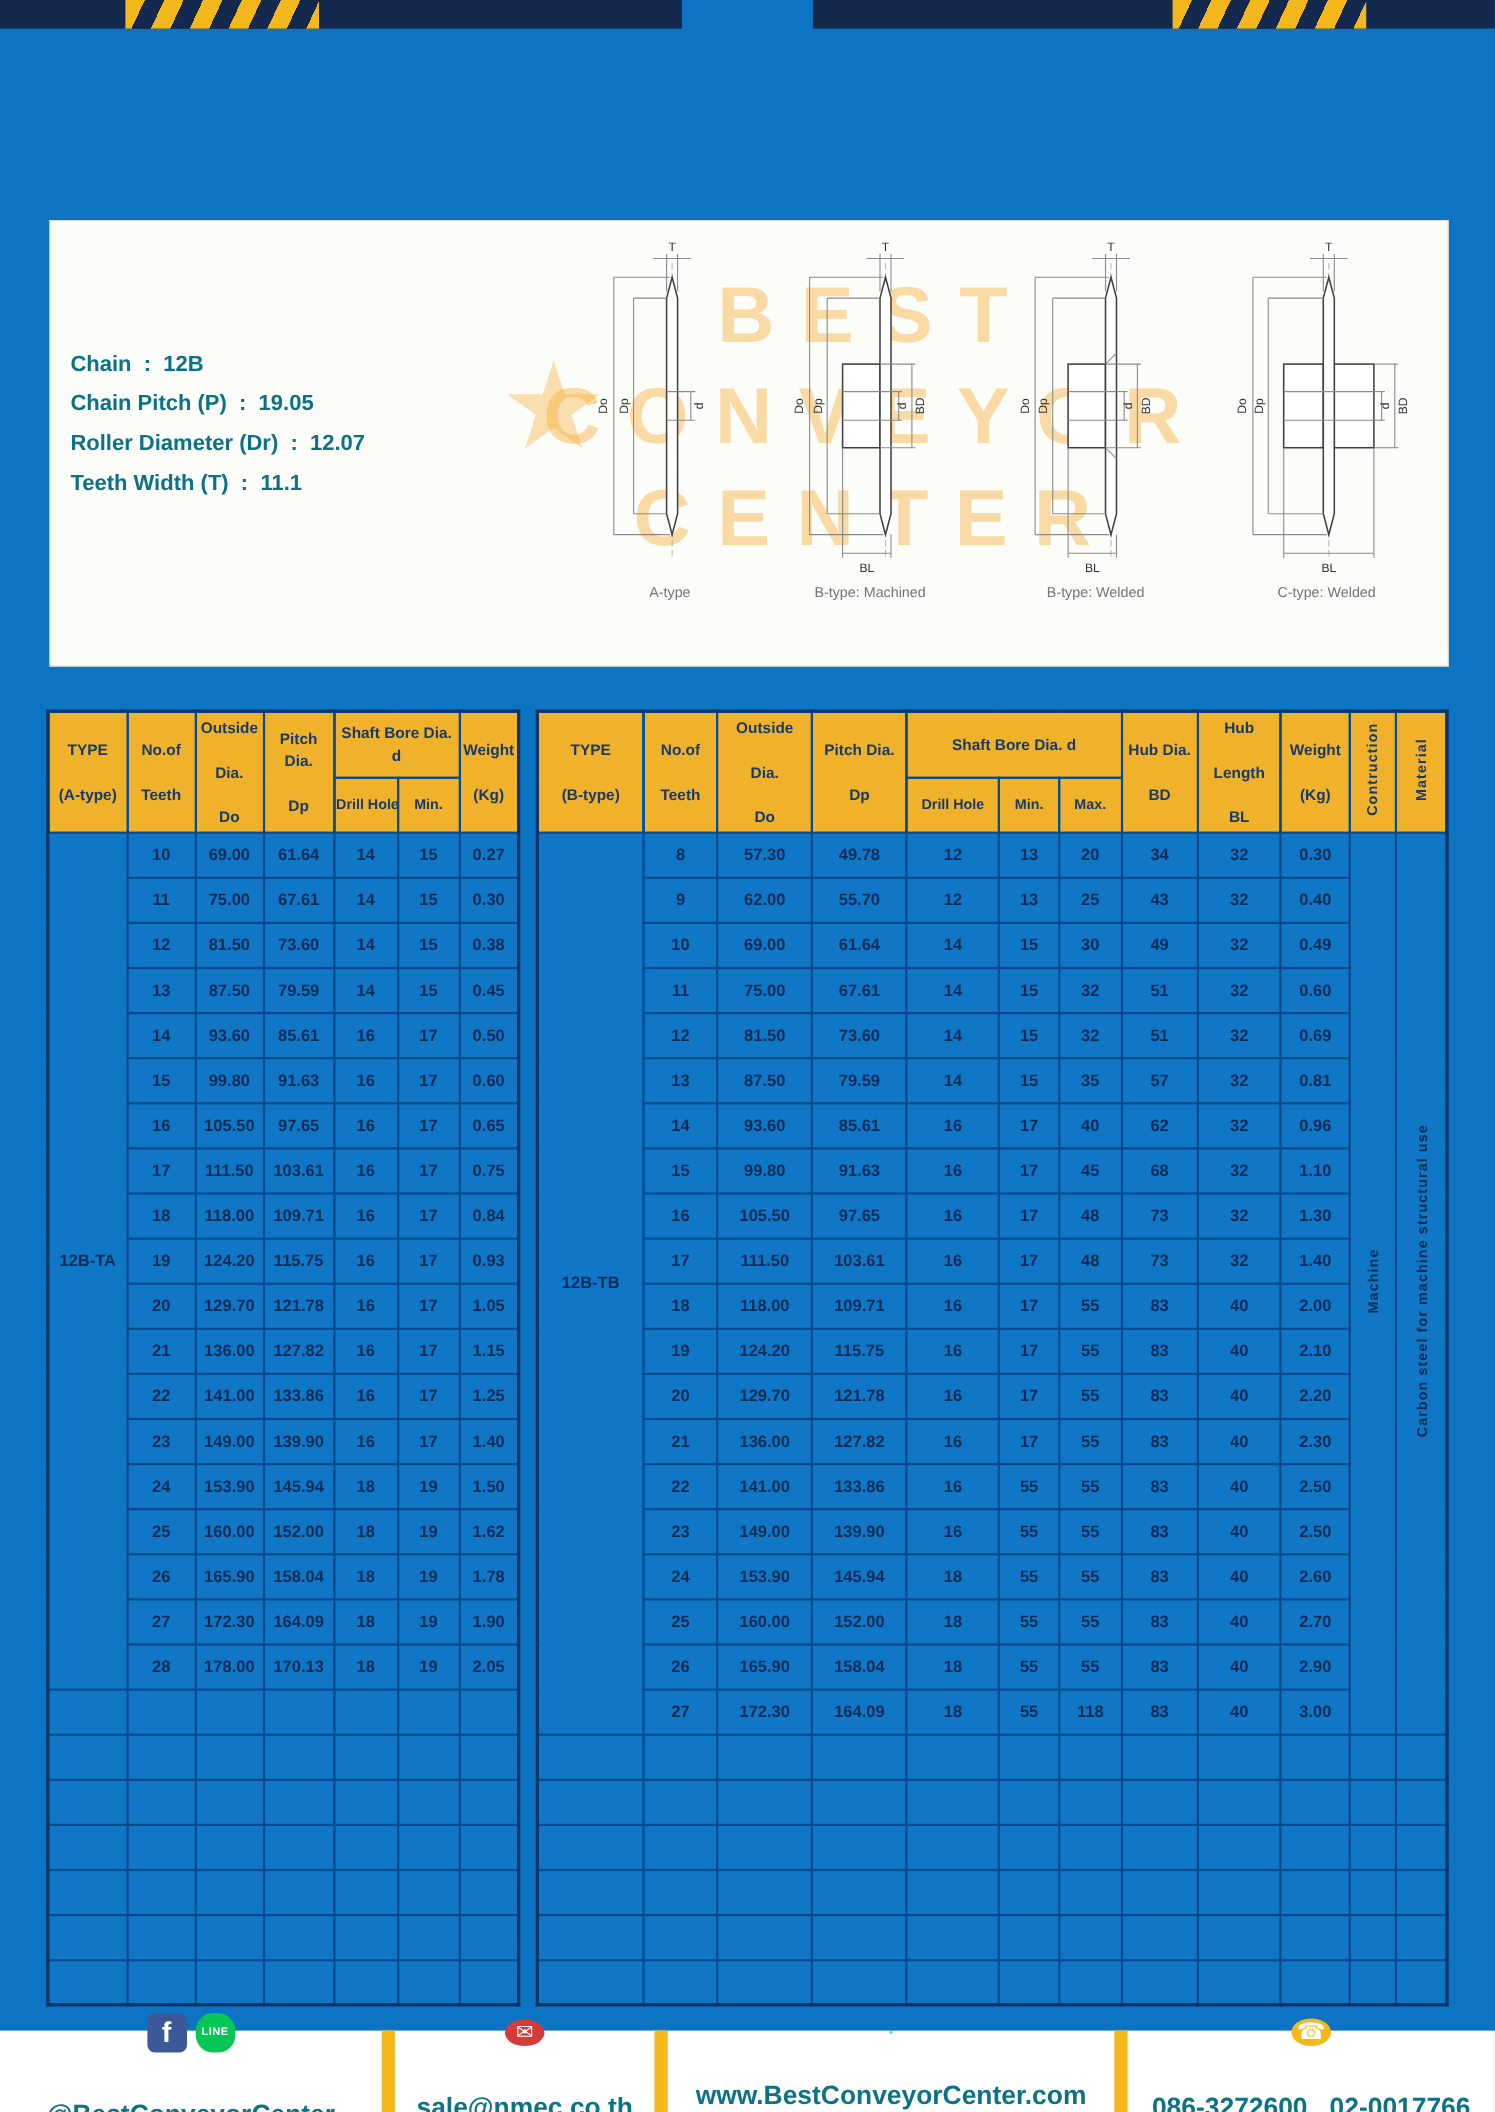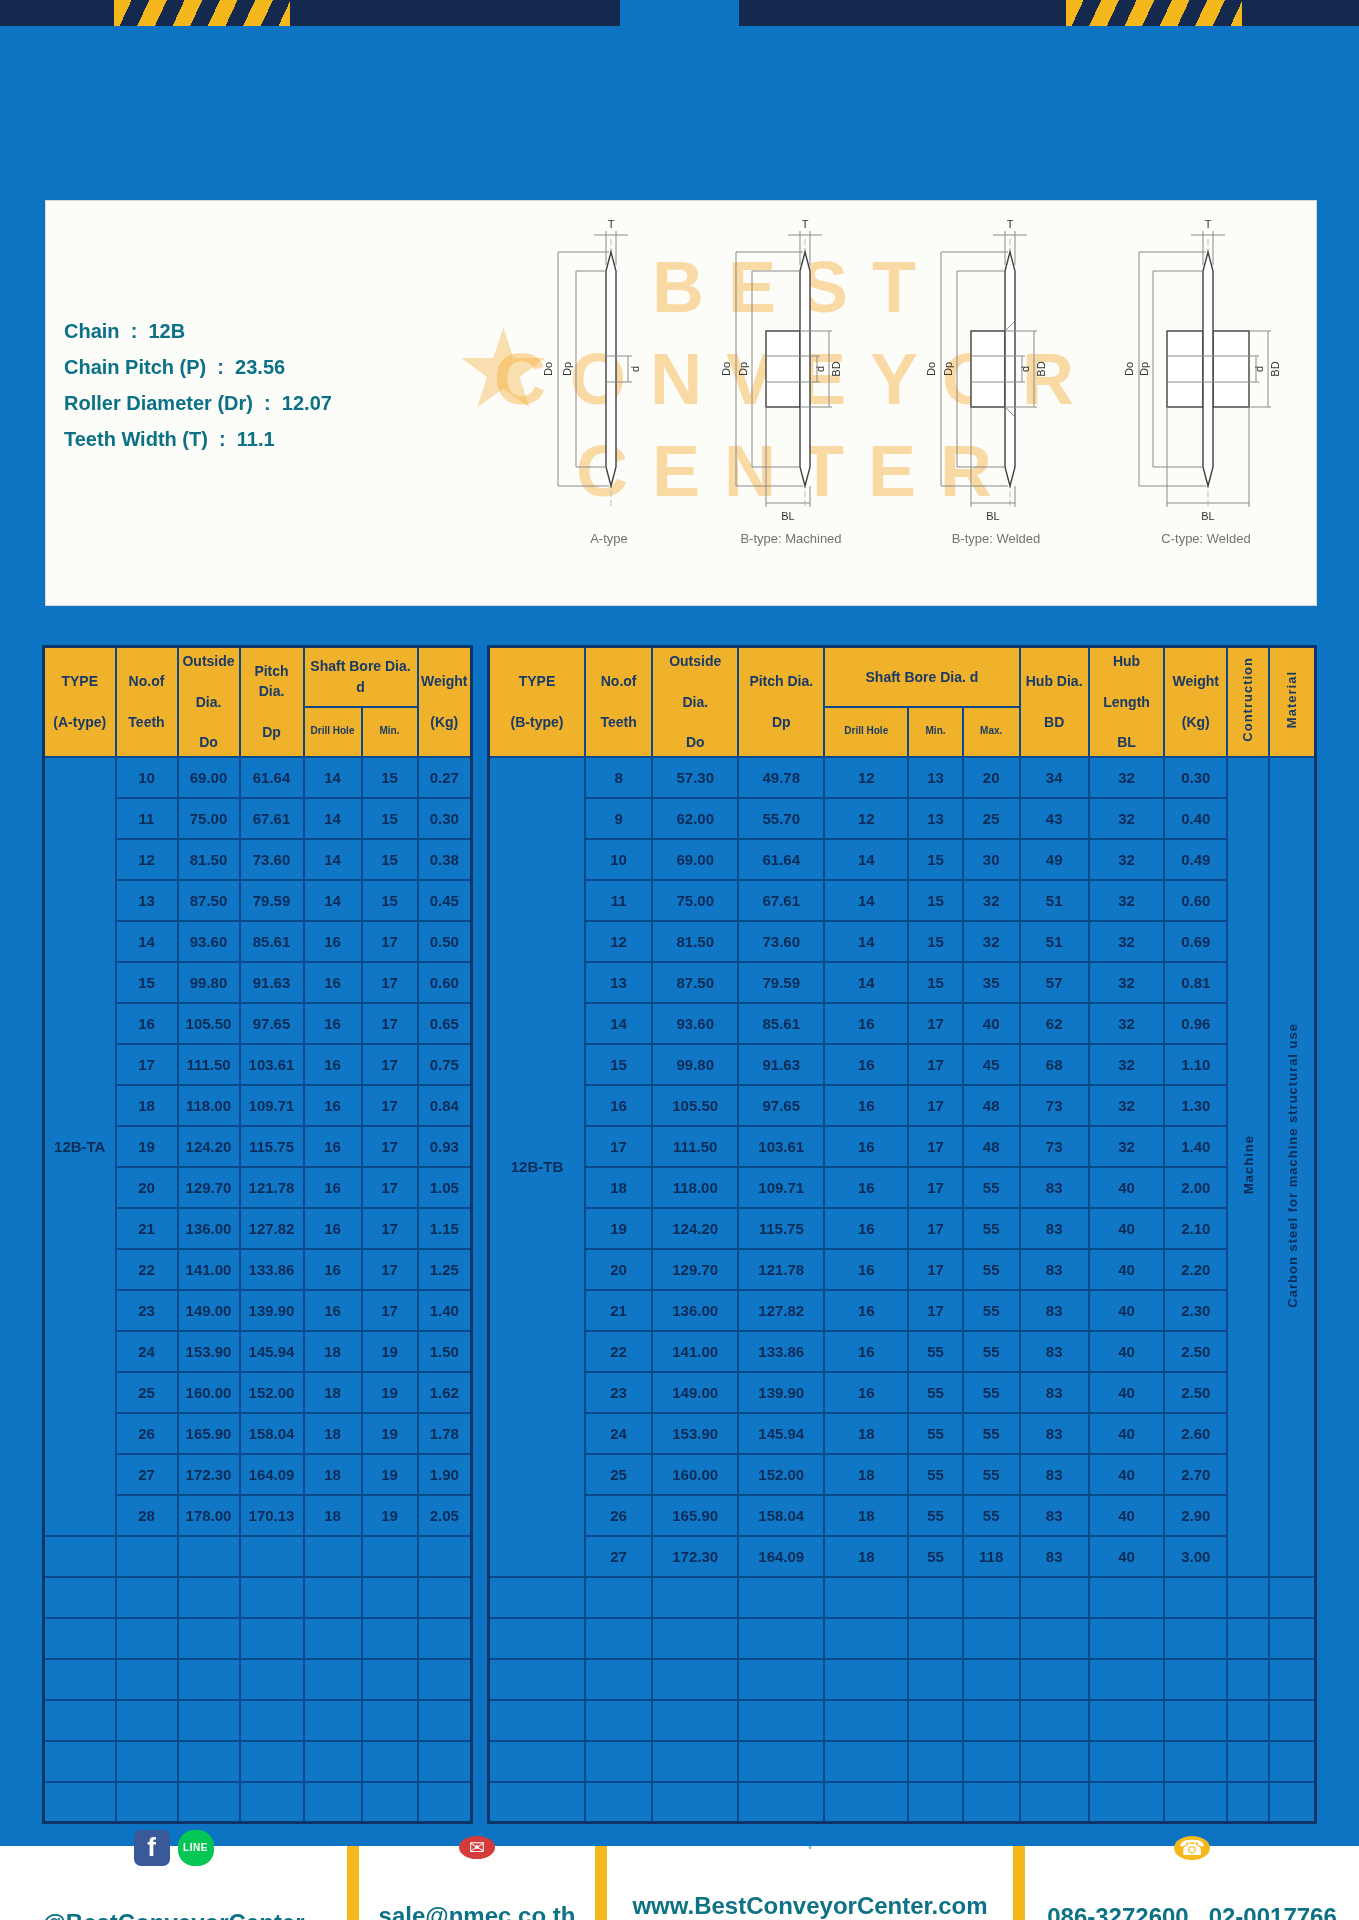--- a/index.html
+++ b/index.html
@@ -42,21 +42,21 @@
   .dlab { font-size:11px; fill:#333; font-family:"Liberation Sans",sans-serif; }
 
   
   .tbl { position:absolute; top:645px; border-collapse:collapse; table-layout:fixed;
     border:3px solid #0d3567; }
   #tableA { left:42px; width:428px; }
   #tableB { left:487px; width:830px; }
   .tbl th, .tbl td { border:2px solid #0a4a8c; overflow:hidden; }
   .tbl th { background:#f0b22b; color:#1a3a66; font-weight:bold; font-size:14px;
     white-space:pre-line; line-height:1.45; text-align:center; vertical-align:middle; padding:1px; }
-  .tbl th.sub { font-size:10px; white-space:nowrap; }
+  .tbl th.sub { font-size:13px; white-space:nowrap; }
   .tbl thead tr:first-child { height:60px; }
   .tbl thead tr:last-child { height:50px; }
   .tbl tbody tr { height:41px; }
   .tbl td { background:#1076c6; color:#0b2c57; font-size:15px; font-weight:bold;
     text-align:center; vertical-align:middle; padding:0; }
   .tbl td.typecell { font-size:15px; }
   .vcell { text-align:center; vertical-align:middle; }
   .vtext { writing-mode:vertical-rl; transform:rotate(180deg); display:inline-block;
     font-size:13px; letter-spacing:1px; white-space:nowrap; }
 
@@ -89,21 +89,21 @@
   <div class="panel">
     <div class="wm-star">★</div>
     <div class="watermark">
       <div>BEST</div>
       <div>CONVEYOR</div>
       <div>CENTER</div>
     </div>
 
     <div class="specs">
       <div>Chain  :  12B</div>
-      <div>Chain Pitch (P)  :  23.56</div>
+      <div>Chain Pitch (P)  :  19.05</div>
       <div>Roller Diameter (Dr)  :  12.07</div>
       <div>Teeth Width (T)  :  11.1</div>
     </div>
 
     <figure class="fig" style="left:468px">
       <svg viewBox="0 0 190 310" width="190" height="310">
         <g class="dim">
           <line class="cl" x1="97" y1="20" x2="97" y2="290"></line>
           <path class="part" d="M92,52 L97,33 L102,52 L102,248 L97,267 L92,248 Z"></path>
           <line x1="92" y1="137" x2="102" y2="137"></line>

